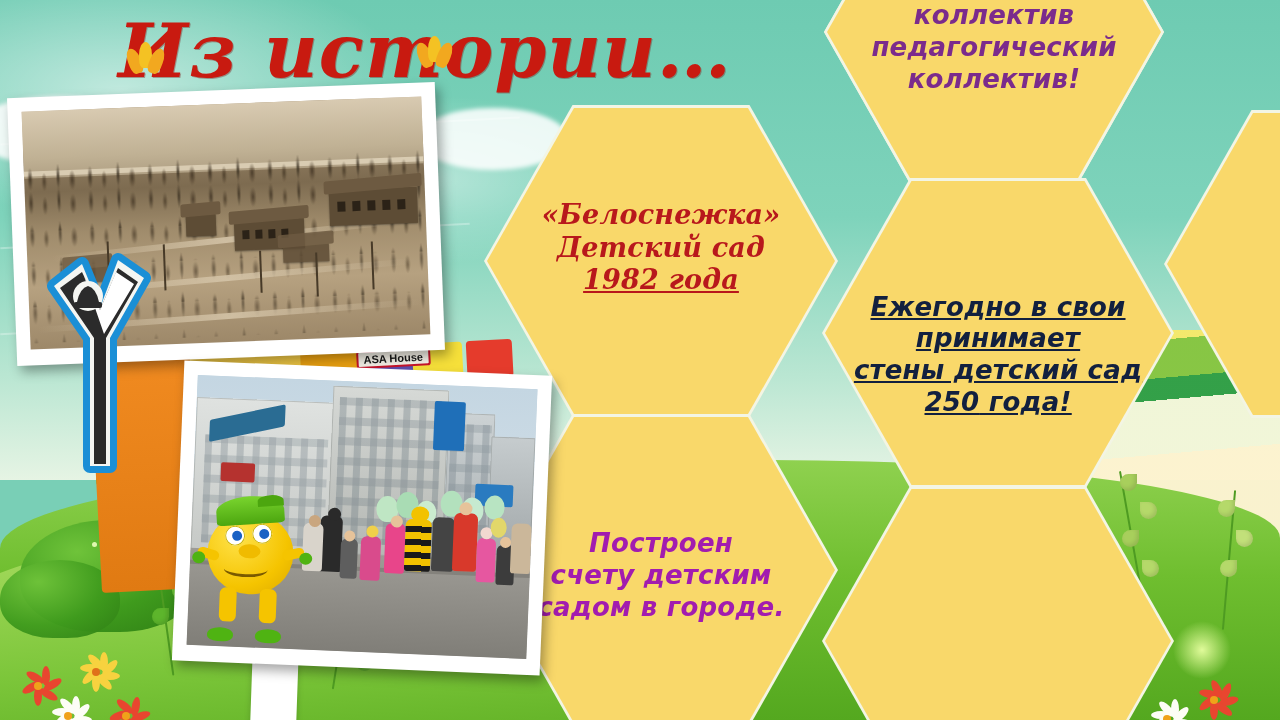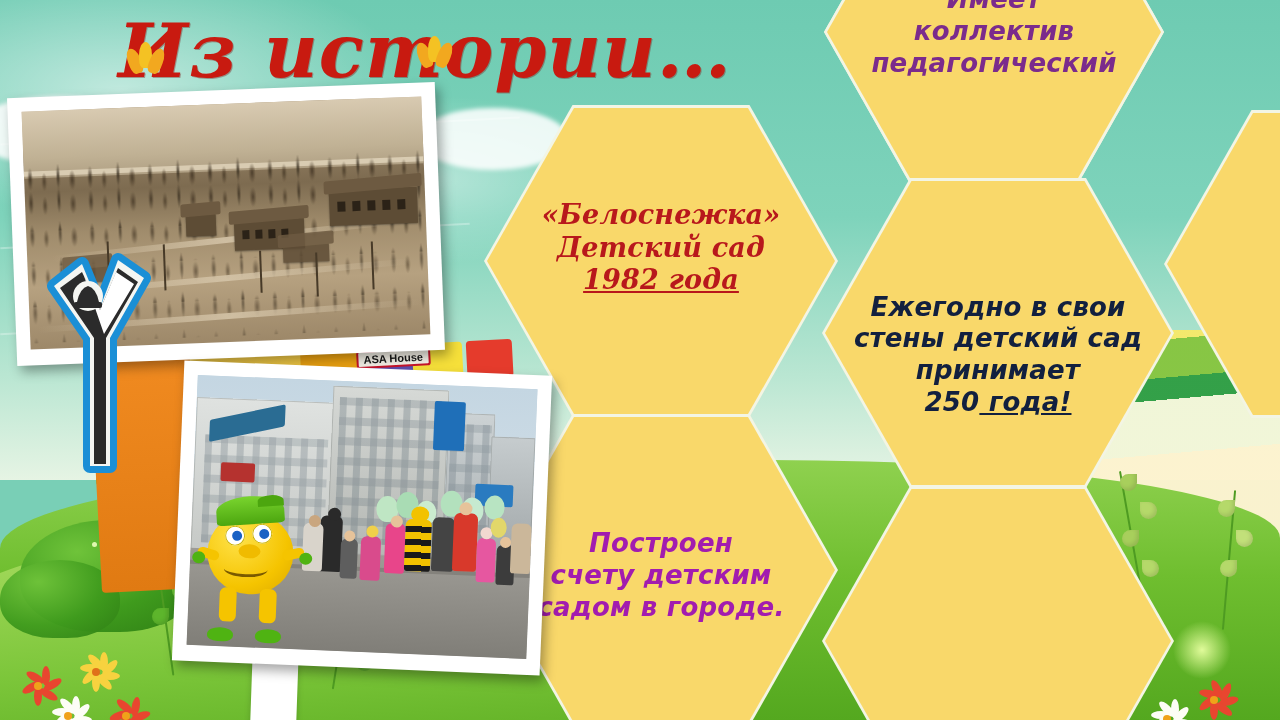--- a/index.html
+++ b/index.html
@@ -373,41 +373,42 @@
 
     <div class="hex-border" style="left:824px;top:-118px;width:340px;height:300px;"></div>
     <div class="hex" style="left:827px;top:-115px;width:334px;height:294px;"></div>
 
     <div class="hex-border" style="left:824px;top:-118px;width:340px;height:300px;"></div>
     <div class="hex" style="left:827px;top:-115px;width:334px;height:294px;">
       <div class="hex-txt t-purple">
         <div>Имеет</div>
         <div>коллектив</div>
         <div>педагогический</div>
+        <div>коллектив!</div>
       </div>
     </div>
 
     <div class="hex-border" style="left:484px;top:105px;width:354px;height:312px;"></div>
     <div class="hex" style="left:487px;top:108px;width:348px;height:306px;">
       <div class="hex-txt t-red" style="margin-top:-26px;">
         <div>«Белоснежка»</div>
         <div>Детский сад</div>
         <div class="u">1982 года</div>
       </div>
     </div>
 
     <div class="hex-border" style="left:1164px;top:110px;width:350px;height:308px;"></div>
     <div class="hex" style="left:1167px;top:113px;width:344px;height:302px;"></div>
 
     <div class="hex-border" style="left:822px;top:178px;width:352px;height:310px;"></div>
     <div class="hex" style="left:825px;top:181px;width:346px;height:304px;">
-      <div class="hex-txt t-navy" style="margin-top:44px;">
+      <div class="hex-txt t-navy" style="margin-top:44px;text-decoration:underline;">
         <div>Ежегодно в  свои</div>
+        <div>принимает</div>
         <div>стены детский сад</div>
-        <div>принимает</div>
         <div><span>250</span><span class="u"> года!</span></div>
       </div>
     </div>
 
     <div class="hex-border" style="left:484px;top:414px;width:354px;height:312px;"></div>
     <div class="hex" style="left:487px;top:417px;width:348px;height:306px;">
       <div class="hex-txt t-green" style="margin-top:12px;">
         <div>Построен</div>
         <div>счету детским</div>
         <div>садом в городе.</div>

